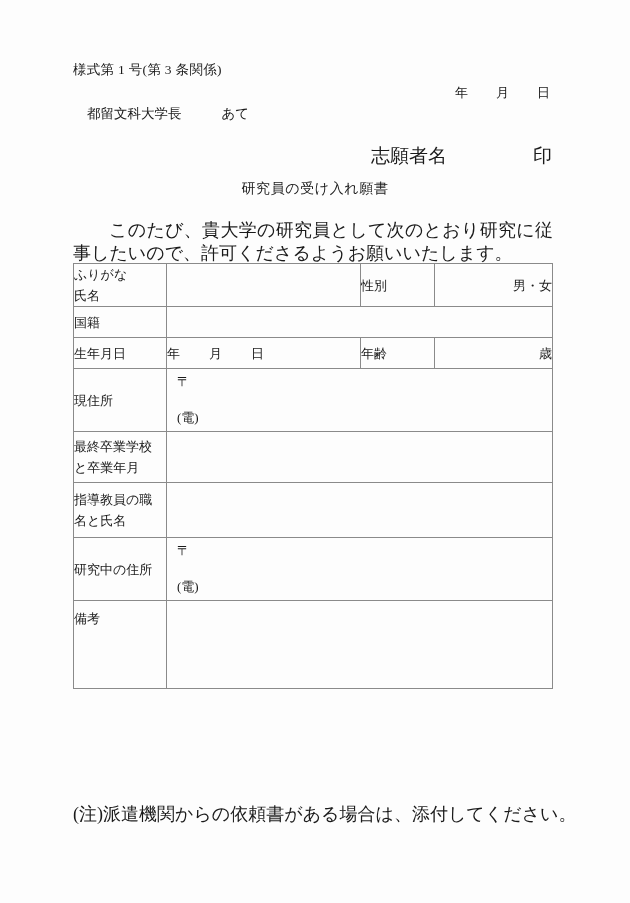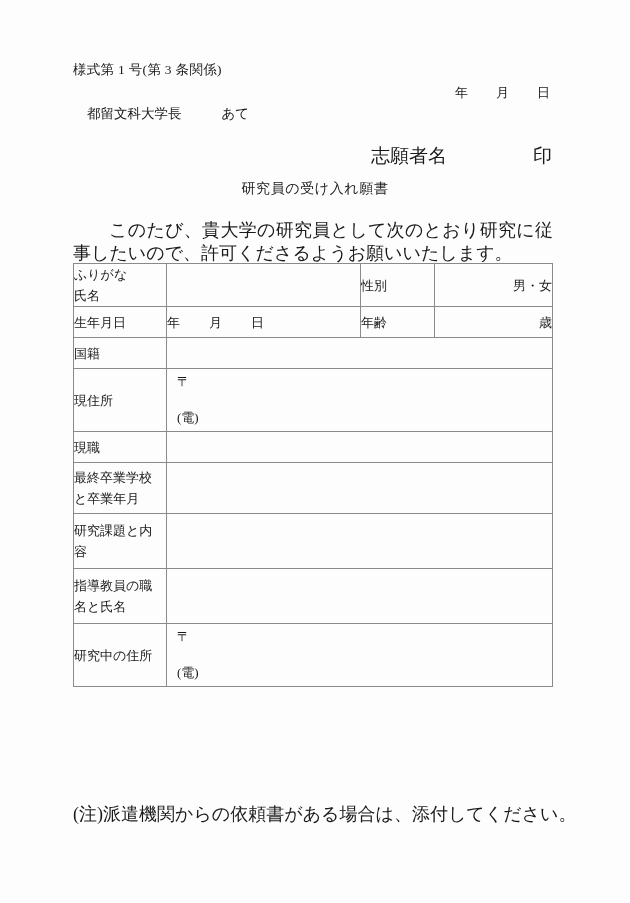--- a/index.html
+++ b/index.html
@@ -196,72 +196,67 @@
 
       <tr>
         <td class="lbl" style="height:42px">ふりがな
 氏名</td>
         <td class="val"></td>
         <td class="lbl">性別</td>
         <td class="val center">男・女</td>
       </tr>
 
       <tr>
+        <td class="lbl" style="height:30px">国籍</td>
+        <td class="val" colspan="3"></td>
+      </tr>
+
+      <tr>
         <td class="lbl" style="height:30px">生年月日</td>
         <td class="val dates">
           <span class="seg">年</span><span class="seg">月</span><span class="seg last">日</span>
         </td>
         <td class="lbl">年齢</td>
         <td class="val right">歳</td>
       </tr>
 
       <tr>
-        <td class="lbl" style="height:30px">国籍</td>
-        <td class="val" colspan="3"></td>
-      </tr>
-
-      <tr>
         <td class="lbl">現住所</td>
         <td class="addr-cell" colspan="3">
           <span class="postal">〒</span>
           <span class="tel">(電)</span>
         </td>
       </tr>
 
-      <tr>
-        <td class="lbl" style="height:30px">現職</td>
-        <td class="val" colspan="3"></td>
-      </tr>
 
       <tr>
         <td class="lbl" style="height:50px">最終卒業学校
 と卒業年月</td>
         <td class="val" colspan="3"></td>
       </tr>
 
-      <tr>
-        <td class="lbl" style="height:54px">研究課題と内
-容</td>
-        <td class="val" colspan="3"></td>
-      </tr>
 
       <tr>
         <td class="lbl" style="height:54px">指導教員の職
 名と氏名</td>
         <td class="val" colspan="3"></td>
       </tr>
 
 
       <tr>
         <td class="lbl">研究中の住所</td>
         <td class="addr-cell" colspan="3">
           <span class="postal">〒</span>
           <span class="tel">(電)</span>
         </td>
       </tr>
 
+      <tr>
+        <td class="lbl" style="height:80px; vertical-align:top; padding-top:7px">備考</td>
+        <td class="val" colspan="3" style="vertical-align:top"></td>
+      </tr>
 
     </tbody>
   </table>
 
   <div class="footnote">(注)派遣機関からの依頼書がある場合は、添付してください。</div>
 
 </div>
 
 </body></html>

